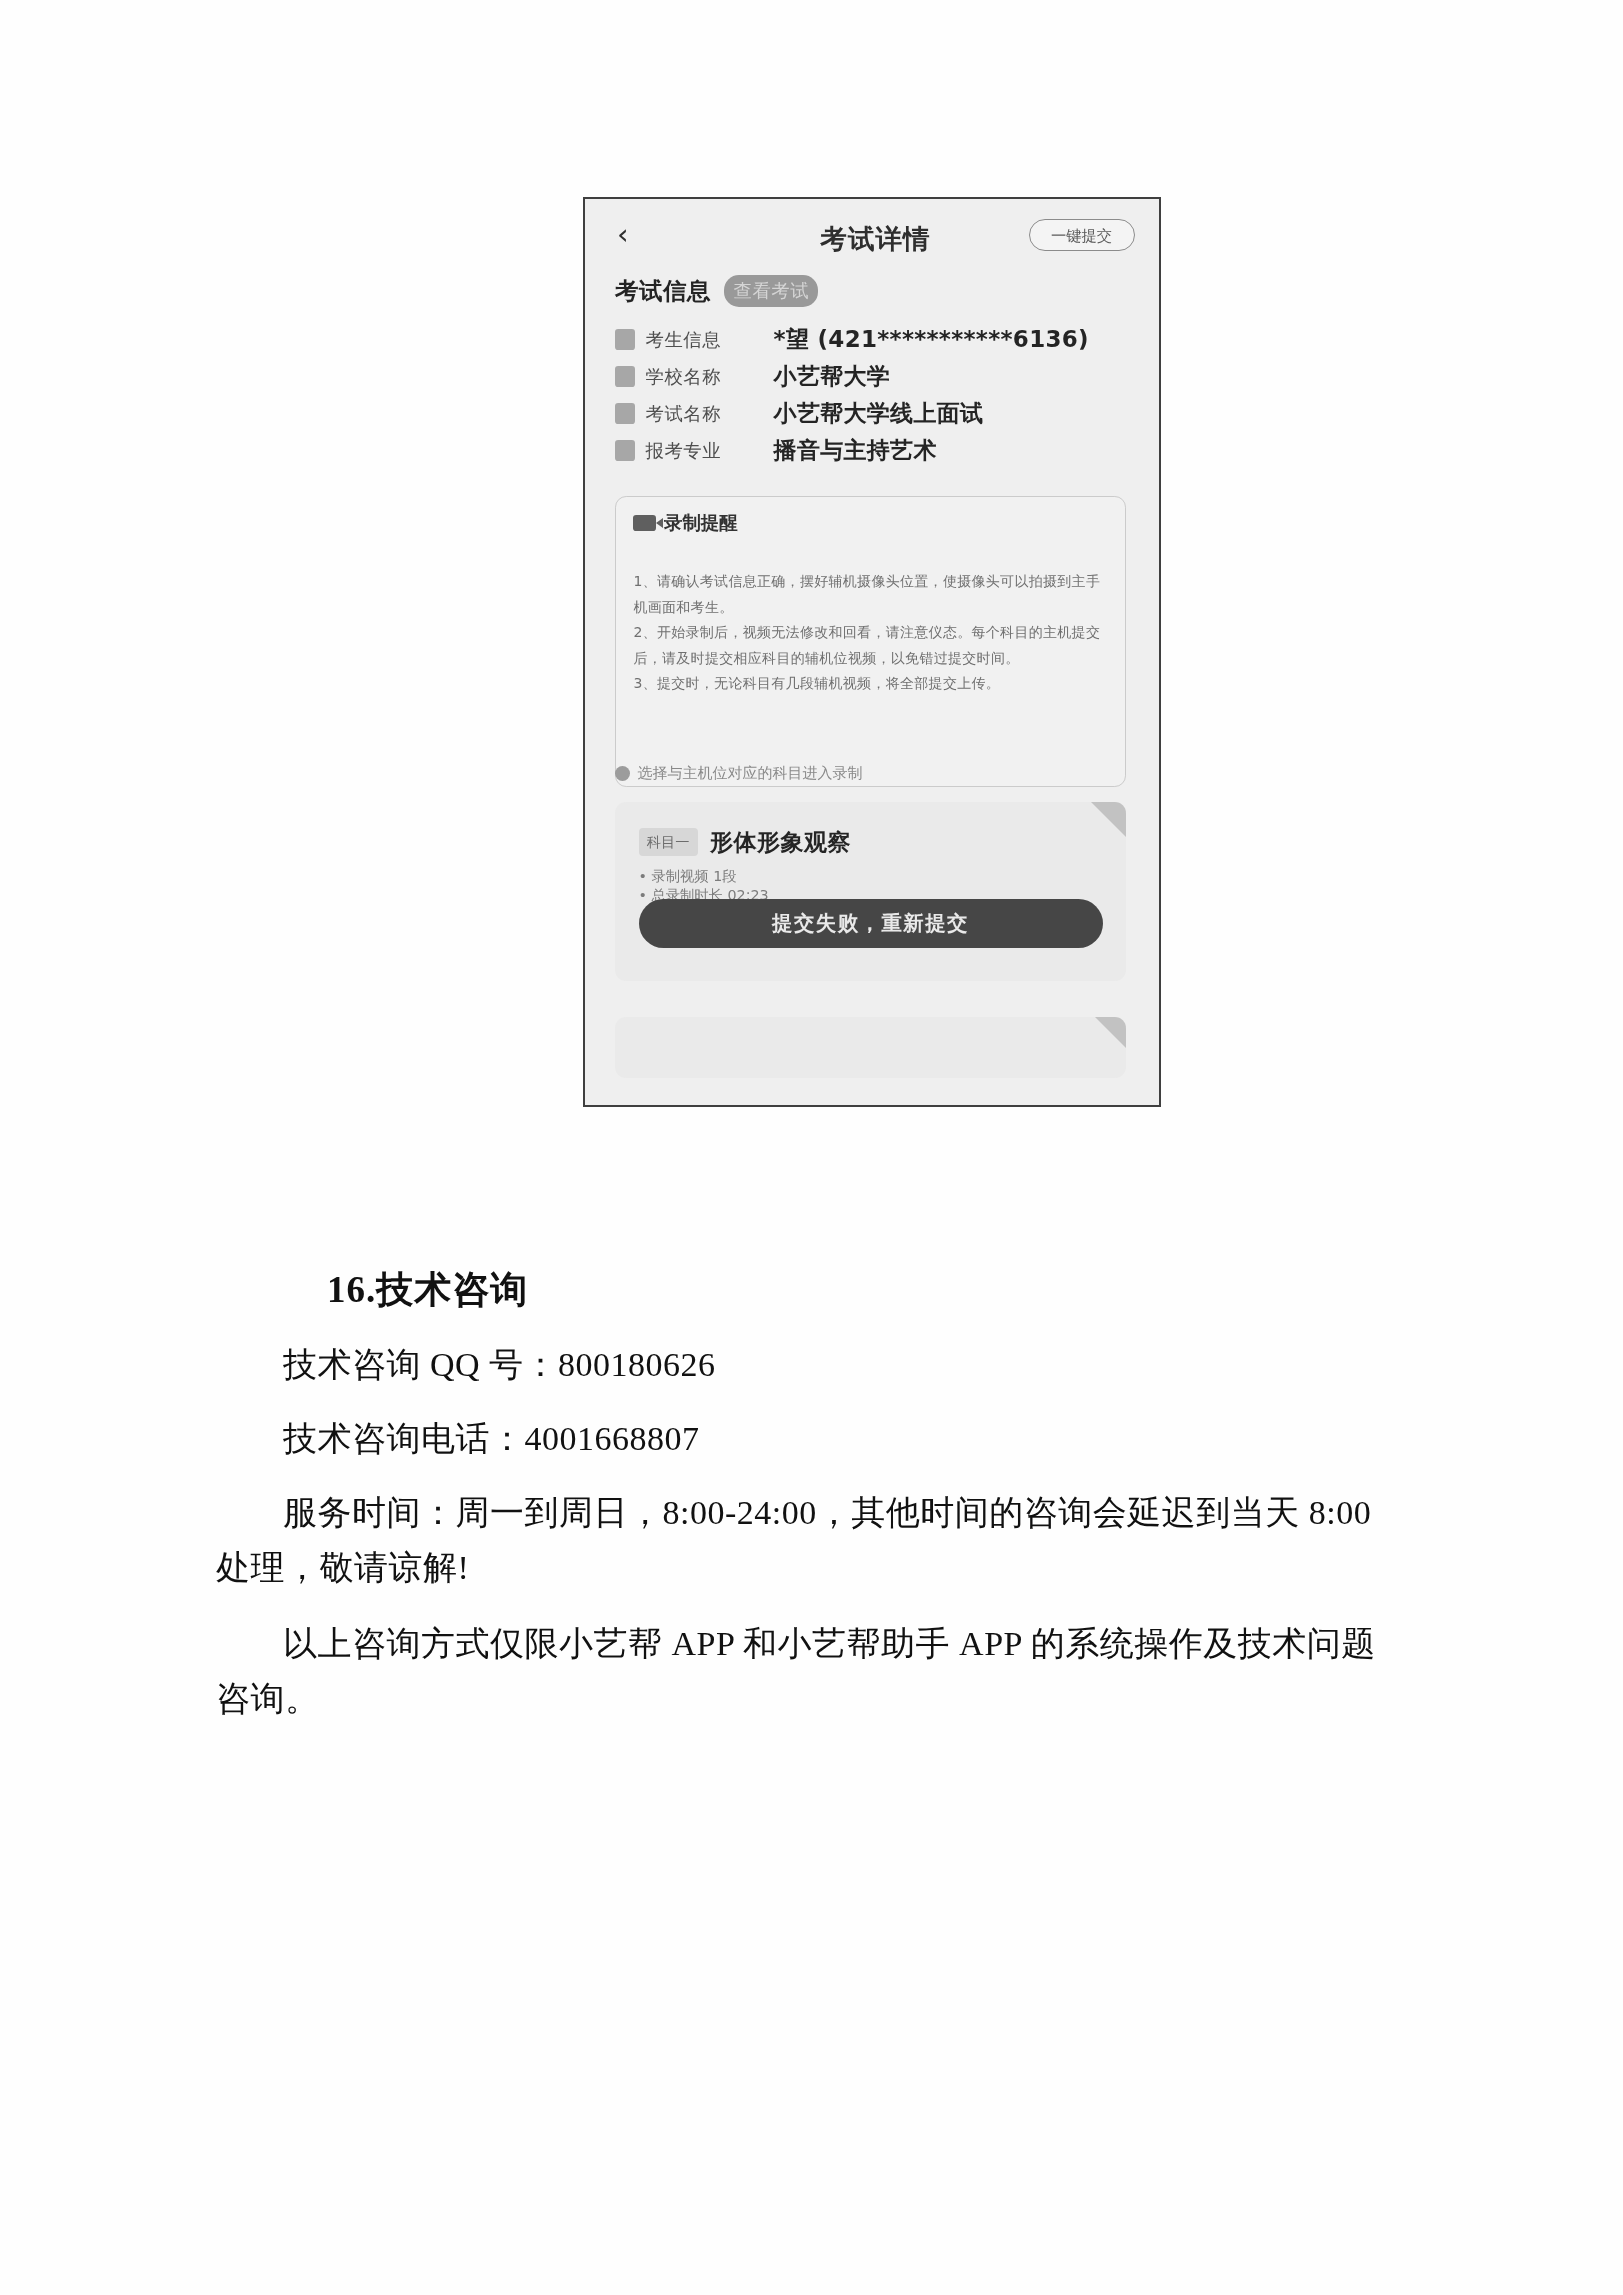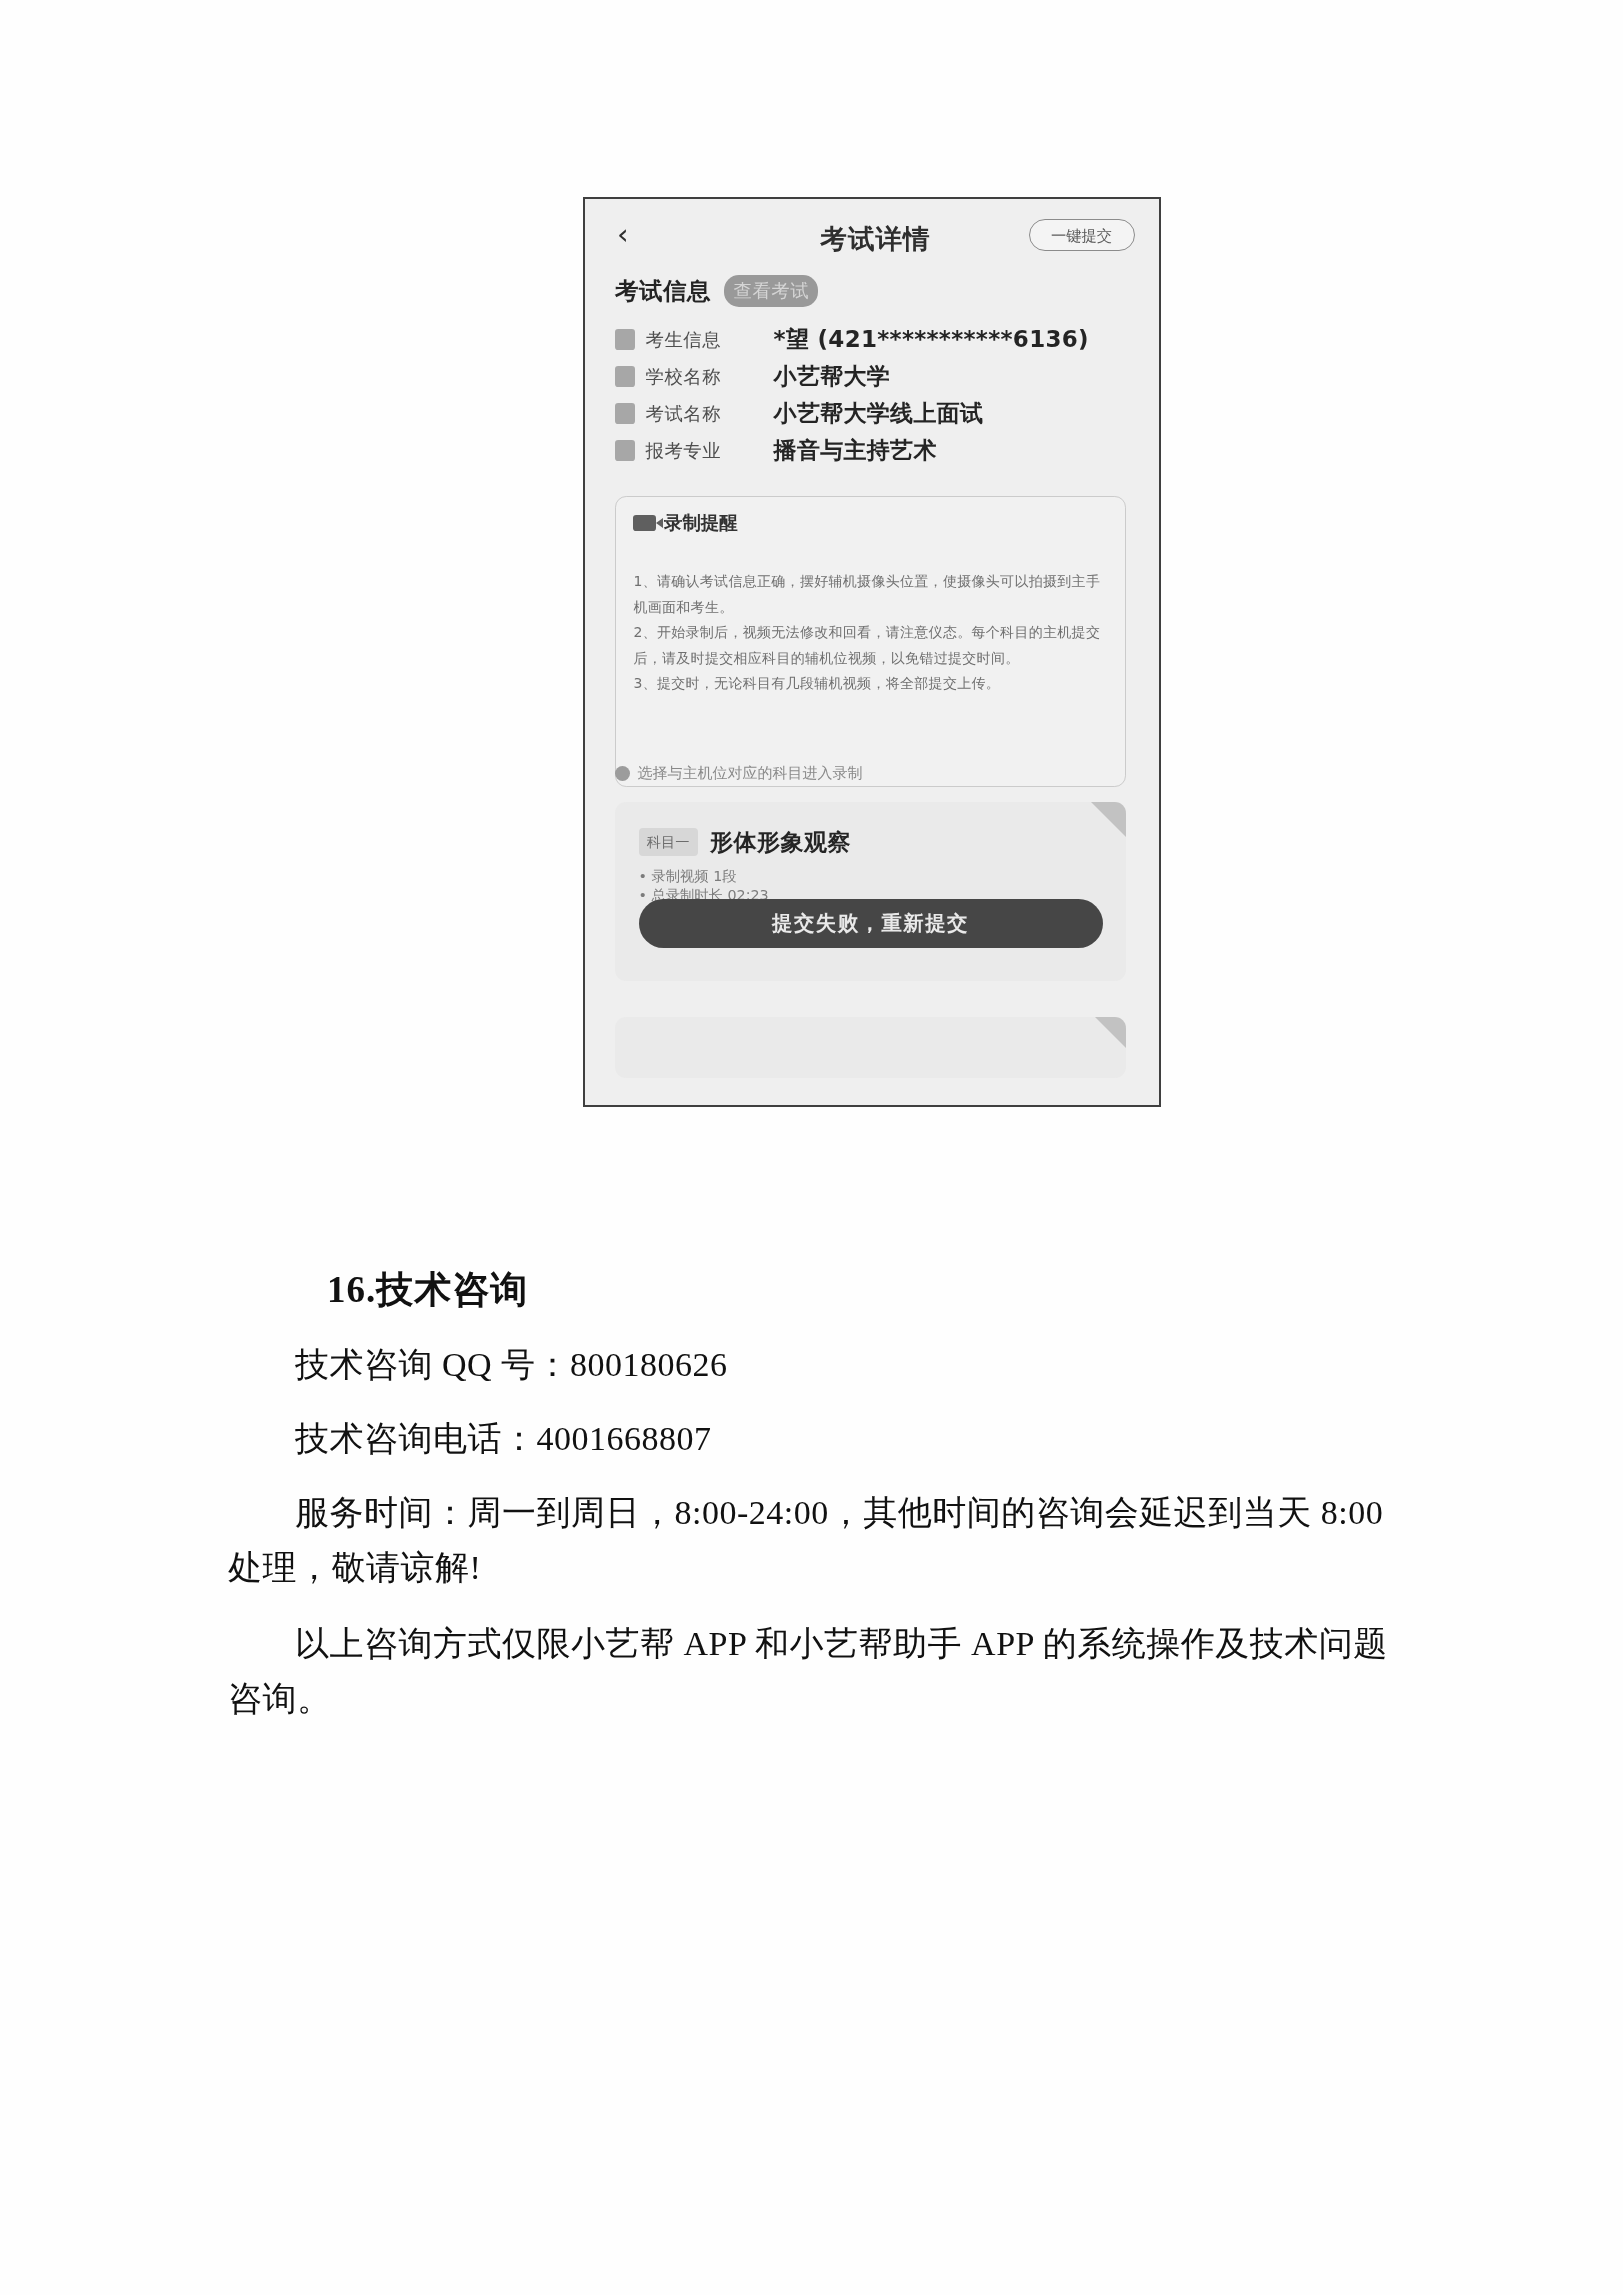--- a/index.html
+++ b/index.html
@@ -326,21 +326,21 @@
     position: absolute;
     left: 327px;
     top: 1265px;
     font-size: 37px;
     font-weight: bold;
     letter-spacing: 1px;
     color: #111;
   }
   .doc-p {
     position: absolute;
-    left: 228px;
+    left: 216px;
     width: 1166px;
     font-size: 34px;
     line-height: 55px;
     color: #111;
     letter-spacing: 0.5px;
   }
   .indent { text-indent: 67px; }
   #p1 { top: 1337px; }
   #p2 { top: 1411px; }
   #p3 { top: 1485px; }

